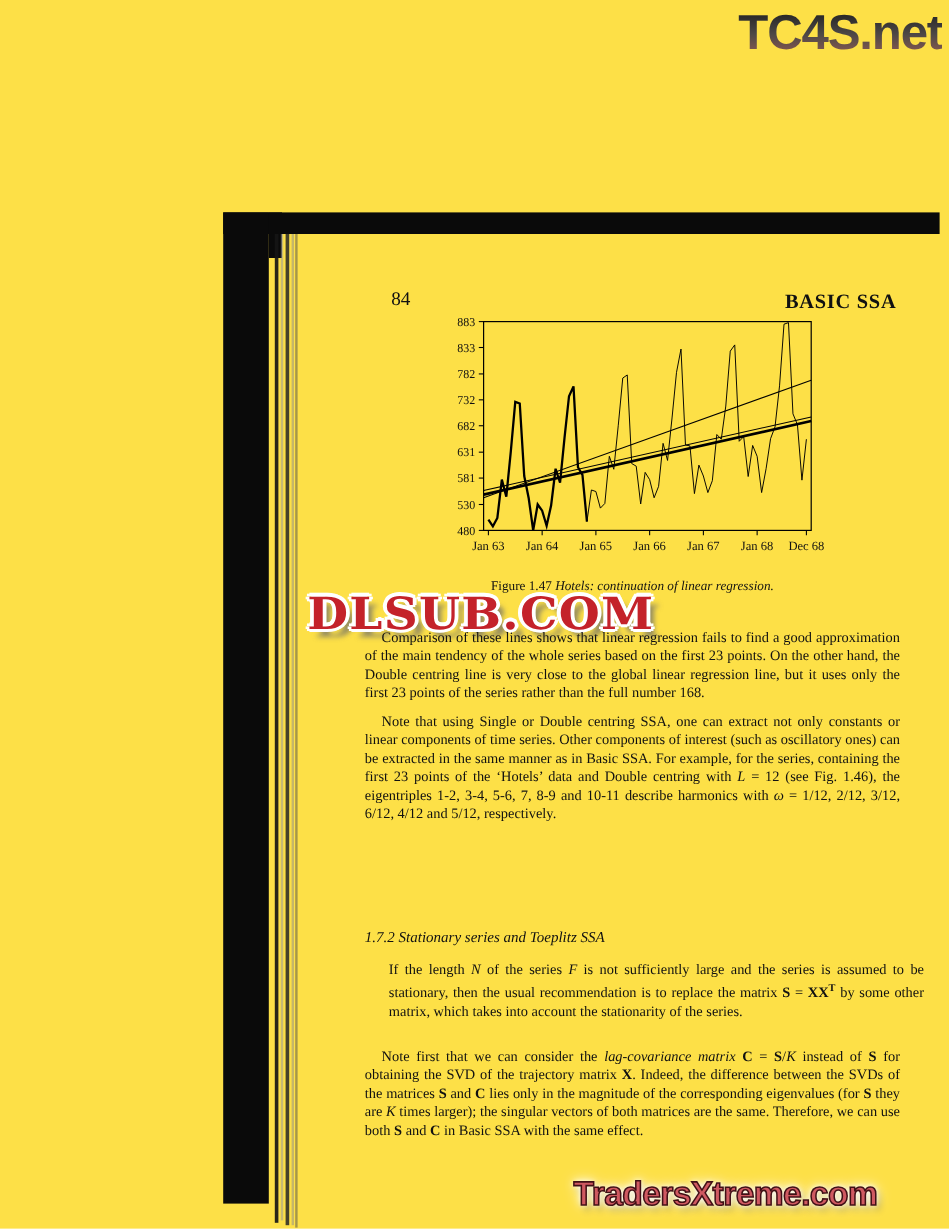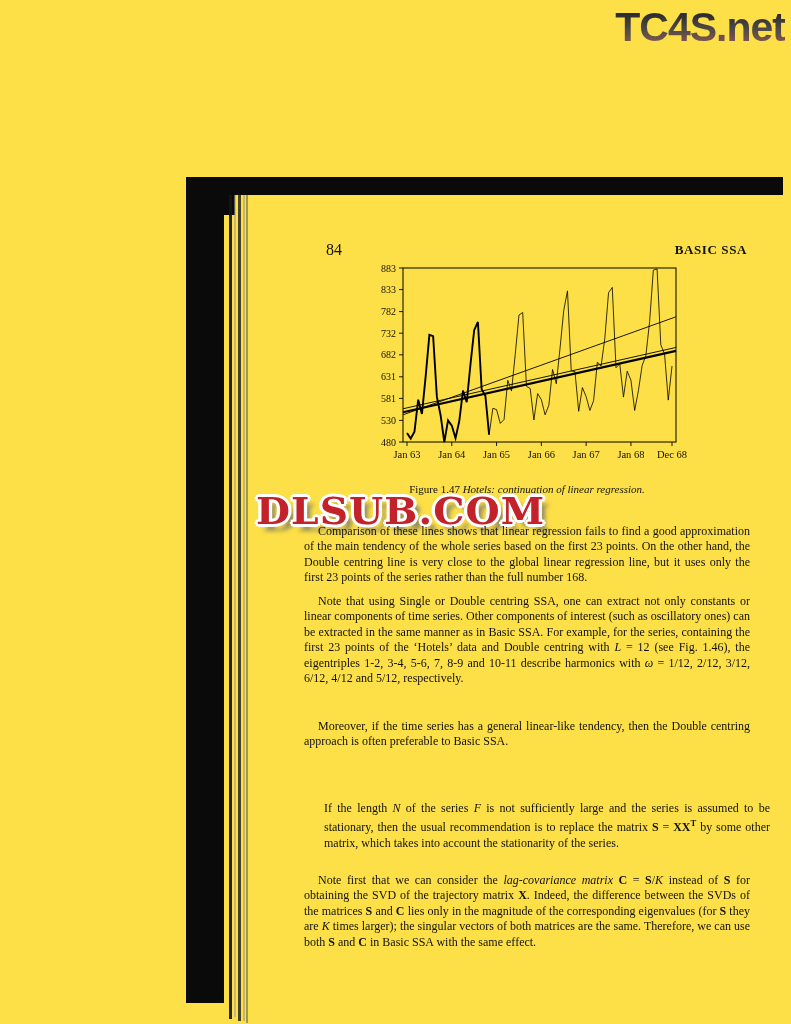--- a/index.html
+++ b/index.html
@@ -28,21 +28,21 @@
   #scan-corner{left:224px;top:177px;width:11px;height:38px;}
   .streak{position:absolute;top:195px;}
   #st1{left:229px;width:3px;height:824px;background:#161616;opacity:.92;}
   #st2{left:234px;width:2px;height:822px;background:#9a9a9a;opacity:.55;}
   #st3{left:238px;width:3px;height:826px;background:#262626;opacity:.85;}
   #st4{left:243px;width:2px;height:826px;background:#8d8d8d;opacity:.5;}
   #st5{left:246px;width:2px;height:828px;background:#4d4d4d;opacity:.5;}
 
   
   #page-number{position:absolute;left:326px;top:241px;font-size:16px;}
-  #running-header{position:absolute;right:44px;top:242px;font-size:13px;font-weight:bold;letter-spacing:.6px;}
+  #running-header{position:absolute;right:44px;top:242px;font-size:17px;font-weight:bold;letter-spacing:.6px;}
 
   
   #chart-svg{position:absolute;left:403px;top:268px;width:273px;height:174px;overflow:visible;}
   #chart-svg text{font-family:"Liberation Serif",serif;fill:#111;}
 
   
   .para{position:absolute;left:304px;width:446px;font-size:12px;line-height:15.4px;
         text-align:justify;}
   .indent{text-indent:14px;}
   #caption{position:absolute;left:304px;width:446px;top:483px;font-size:11px;text-align:center;}
@@ -57,20 +57,21 @@
   .seg-b{font-weight:bold;}
   .seg-bsup{font-weight:bold;vertical-align:super;font-size:.72em;}
 </style>
 </head>
 <body>
 
 <div id="page">
 
   <div class="wm-top">TC4S.net</div>
   <div class="wm-mid">DLSUB.COM</div>
+  <div class="wm-bot">TradersXtreme.com</div>
 
   <div class="scan" id="scan-top-bar"></div>
   <div class="scan" id="scan-band"></div>
   <div class="scan" id="scan-corner"></div>
   <div class="streak" id="st1"></div>
   <div class="streak" id="st2"></div>
   <div class="streak" id="st3"></div>
   <div class="streak" id="st4"></div>
   <div class="streak" id="st5"></div>
 
@@ -115,17 +116,17 @@
       <line x1="227.94366197183098" y1="174" x2="227.94366197183098" y2="178" stroke="#000" stroke-width="0.9"></line>
       <text x="227.94366197183098" y="190" text-anchor="middle" font-size="10.5">Jan 68</text>
       <line x1="269" y1="174" x2="269" y2="178" stroke="#000" stroke-width="0.9"></line>
       <text x="269" y="190" text-anchor="middle" font-size="10.5">Dec 68</text>
     </svg>
 
   <div id="caption"><span>Figure 1.47  </span><span class="seg-i">Hotels: continuation of linear regression.</span></div>
 
   <div class="para indent" id="p1"><span>Comparison of these lines shows that linear regression fails to find a good approximation of the main tendency of the whole series based on the first 23 points. On the other hand, the Double centring line is very close to the global linear regression line, but it uses only the first 23 points of the series rather than the full number 168.</span></div>
   <div class="para indent" id="p2"><span>Note that using Single or Double centring SSA, one can extract not only constants or linear components of time series. Other components of interest (such as oscillatory ones) can be extracted in the same manner as in Basic SSA. For example, for the series, containing the first 23 points of the ‘Hotels’ data and Double centring with </span><span class="seg-i">L</span><span> = 12 (see Fig. 1.46), the eigentriples 1-2, 3-4, 5-6, 7, 8-9 and 10-11 describe harmonics with </span><span class="seg-i">ω</span><span> = 1/12, 2/12, 3/12, 6/12, 4/12 and 5/12, respectively.</span></div>
-  <div class="para indent" id="p3"><span>Moreover, if the time series has a general linear-like tendency, then the Double centring approach is often preferable to Basic SSA.</span></div>
+  <div id="section-heading"><span class="seg-i">1.7.2  Stationary series and Toeplitz SSA</span></div>
   <div class="para" id="p4"><span>If the length </span><span class="seg-i">N</span><span> of the series </span><span class="seg-i">F</span><span> is not sufficiently large and the series is assumed to be stationary, then the usual recommendation is to replace the matrix </span><span class="seg-b">S</span><span> = </span><span class="seg-b">XX</span><span class="seg-bsup">T</span><span> by some other matrix, which takes into account the stationarity of the series.</span></div>
   <div class="para indent" id="p5"><span>Note first that we can consider the </span><span class="seg-i">lag-covariance matrix </span><span class="seg-b">C</span><span> = </span><span class="seg-b">S</span><span>/</span><span class="seg-i">K</span><span> instead of </span><span class="seg-b">S</span><span> for obtaining the SVD of the trajectory matrix </span><span class="seg-b">X</span><span>. Indeed, the difference between the SVDs of the matrices </span><span class="seg-b">S</span><span> and </span><span class="seg-b">C</span><span> lies only in the magnitude of the corresponding eigenvalues (for </span><span class="seg-b">S</span><span> they are </span><span class="seg-i">K</span><span> times larger); the singular vectors of both matrices are the same. Therefore, we can use both </span><span class="seg-b">S</span><span> and </span><span class="seg-b">C</span><span> in Basic SSA with the same effect.</span></div>
 
 </div>
 
 </body></html>

